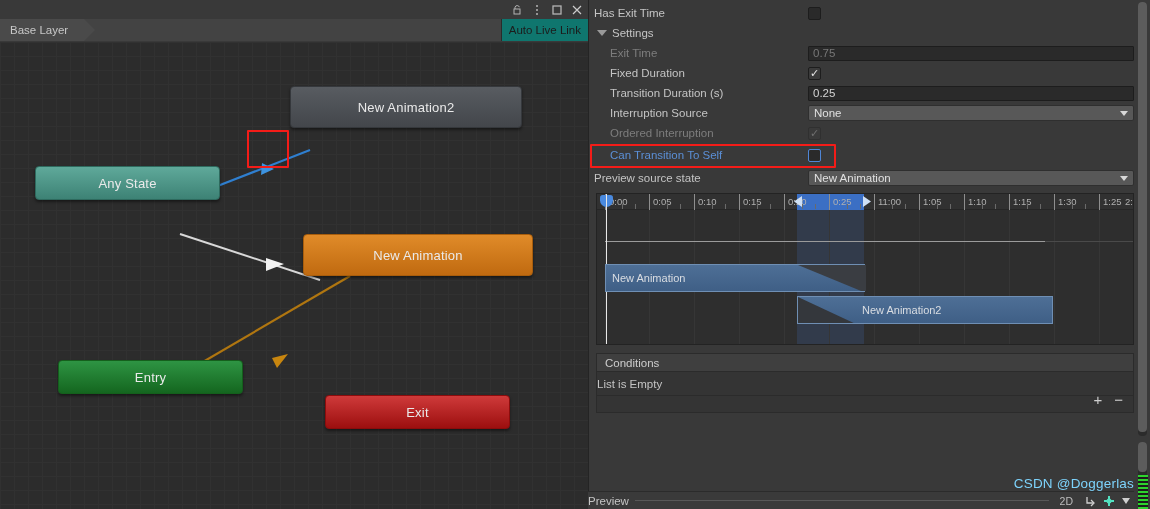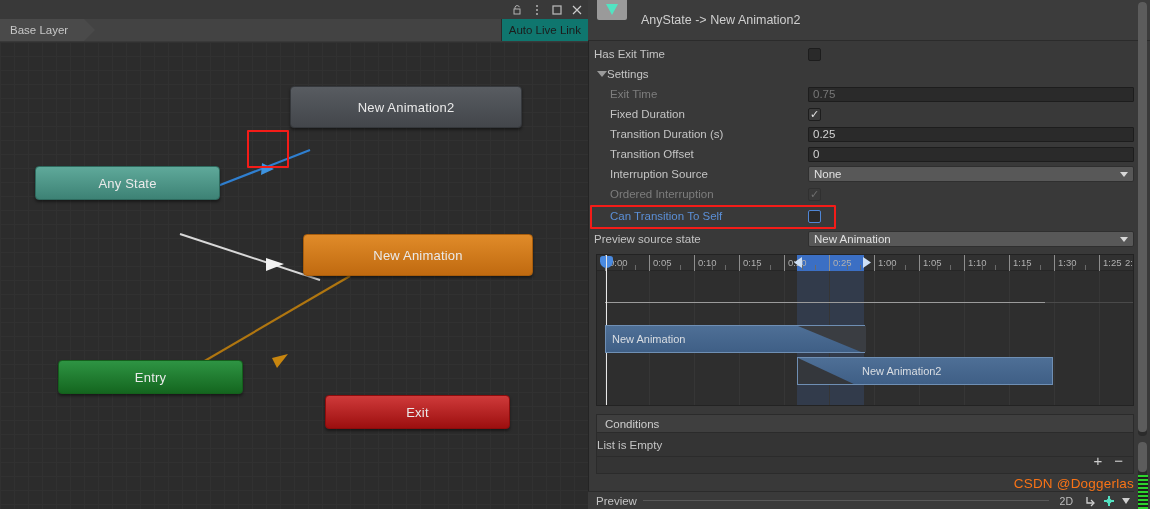--- a/index.html
+++ b/index.html
@@ -86,21 +86,21 @@
   .trans-icon svg { display:block; margin-bottom:2px; }
   .insp-title { margin-left:53px; font-size:12.5px; color:#cfcfcf; }
 
   .prop-list { padding-top:3px; }
   .prow { display:flex; align-items:center; height:20px; padding-left:6px; position:relative; }
   .plabel { width:214px; font-size:11.5px; color:#c4c4c4; flex:none; }
   .plabel.indent { padding-left:16px; }
   .plabel.dim { color:#7d7d7d; }
   .plabel.blue { color:#5b8fd6; padding-left:16px; }
 
-  .foldout { display:flex; align-items:center; padding-left:3px; }
+  .foldout { display:flex; align-items:center; gap:5px; padding-left:3px; }
   .tri { width:0;height:0;border-left:5px solid transparent;border-right:5px solid transparent;
          border-top:6px solid #9a9a9a; }
 
   .cbox { width:13px; height:13px; background:#2a2a2a; border:1px solid #1d1d1d; border-radius:2px;
           display:flex; align-items:center; justify-content:center; flex:none; }
   .cbox.checked { background:#3b3b3b; }
   .cbox .tick { color:#e6e6e6; font-size:11px; line-height:1; }
   .cbox.dim { background:#3a3a3a; border-color:#303030; }
   .cbox.dim .tick { color:#6f6f6f; }
   .cbox.blue { border:1px solid #4f86d6; background:#2a2a2a; }
@@ -148,25 +148,25 @@
   .cond-wrap { margin:8px 16px 0 8px; }
   .cond-head { height:19px; background:#3f3f3f; border:1px solid #2b2b2b;
                display:flex; align-items:center; padding-left:8px; font-size:11.5px; color:#cdcdcd; }
   .cond-body { height:24px; background:#343434; border:1px solid #2b2b2b; border-top:none;
                display:flex; align-items:center; font-size:11.5px; color:#c4c4c4; }
   .cond-foot { position:relative; height:17px; background:#343434; border:1px solid #2b2b2b;
                border-top:none; }
   .pm { position:absolute; top:-4px; display:flex; gap:12px; right:10px; color:#cfcfcf;
         font-size:15px; line-height:1; }
 
-  .watermark { position:absolute; right:16px; bottom:18px; font-size:13.5px; color:#f97316;
+  .watermark { position:absolute; right:16px; bottom:18px; font-size:13.5px; color:#7dd3fc;
                letter-spacing:.2px; }
 
   .preview-bar { position:absolute; left:0; right:16px; bottom:0; height:18px; background:#3a3a3a;
-                 border-top:1px solid #2b2b2b; display:flex; align-items:center; padding-left:8px; gap:6px; }
+                 border-top:1px solid #2b2b2b; display:flex; align-items:center; gap:6px; }
   .preview-label { font-size:11.5px; color:#c4c4c4; }
   .preview-rule { flex:1; height:1px; background:#585858; }
   .pb-item { font-size:10.5px; color:#bdbdbd; padding:0 5px; }
   .pb-ico { color:#53e0c0; display:flex; align-items:center; }
 
   
   .vscroll-main { position:absolute; right:3px; top:2px; width:9px; height:434px;
                   background:#2b2b2b; border-radius:4px; }
   .vscroll-main .thumb { position:absolute; left:0; top:0; width:9px; height:430px;
                          background:#5c5c5c; border-radius:4px; }
@@ -255,28 +255,20 @@
         <span>Exit</span>
       </div>
 
       <div class="hl-box" style="left:247px; top:88px; width:42px; height:38px;"></div>
     </div>
   </div>
 
   <div class="inspector">
     <div class="insp-divider"></div>
 
-    <div class="insp-header">
-      <span class="trans-icon">
-        <svg width="20" height="14" viewBox="0 0 20 14">
-          <polygon points="4,0 16,0 10,11" fill="#52e3c2"></polygon>
-        </svg>
-      </span>
-      <span class="insp-title">AnyState -&gt; New Animation2</span>
-    </div>
 
     <div class="prop-list">
 
       <div class="prow">
         <span class="plabel">Has Exit Time</span>
         <span class="cbox"></span>
       </div>
 
       <div class="prow">
         <span class="plabel foldout">
@@ -299,26 +291,20 @@
         </span>
       </div>
 
       <div class="prow">
         <span class="plabel indent">Transition Duration (s)</span>
         <span class="field">
           <span>0.25</span>
         </span>
       </div>
 
-      <div class="prow">
-        <span class="plabel indent">Transition Offset</span>
-        <span class="field">
-          <span>0</span>
-        </span>
-      </div>
 
       <div class="prow">
         <span class="plabel indent">Interruption Source</span>
         <span class="popup">
           <span>None</span>
           <span class="caret"></span>
         </span>
       </div>
 
       <div class="prow">
@@ -347,21 +333,21 @@
 
       <div class="ruler">
         <div class="ruler-sel" style="left:200px; width:67px;"></div>
 
         <div class="rtick" style="left:8px;"><span>0:00</span></div>
         <div class="rtick" style="left:52px;"><span>0:05</span></div>
         <div class="rtick" style="left:97px;"><span>0:10</span></div>
         <div class="rtick" style="left:142px;"><span>0:15</span></div>
         <div class="rtick" style="left:187px;"><span>0:20</span></div>
         <div class="rtick" style="left:232px;"><span>0:25</span></div>
-        <div class="rtick" style="left:277px;"><span>1:00</span></div>
+        <div class="rtick" style="left:277px;"><span>11:00</span></div>
         <div class="rtick" style="left:322px;"><span>1:05</span></div>
         <div class="rtick" style="left:367px;"><span>1:10</span></div>
         <div class="rtick" style="left:412px;"><span>1:15</span></div>
         <div class="rtick" style="left:457px;"><span>1:30</span></div>
         <div class="rtick" style="left:502px;"><span>1:25</span></div>
         <div class="rtick" style="left:525px; border-left:none;"><span>2:0</span></div>
 
         <div class="rminor" style="left:25px;"></div>
           <div class="rminor" style="left:38px;"></div>
         <div class="rminor" style="left:70px;"></div>

